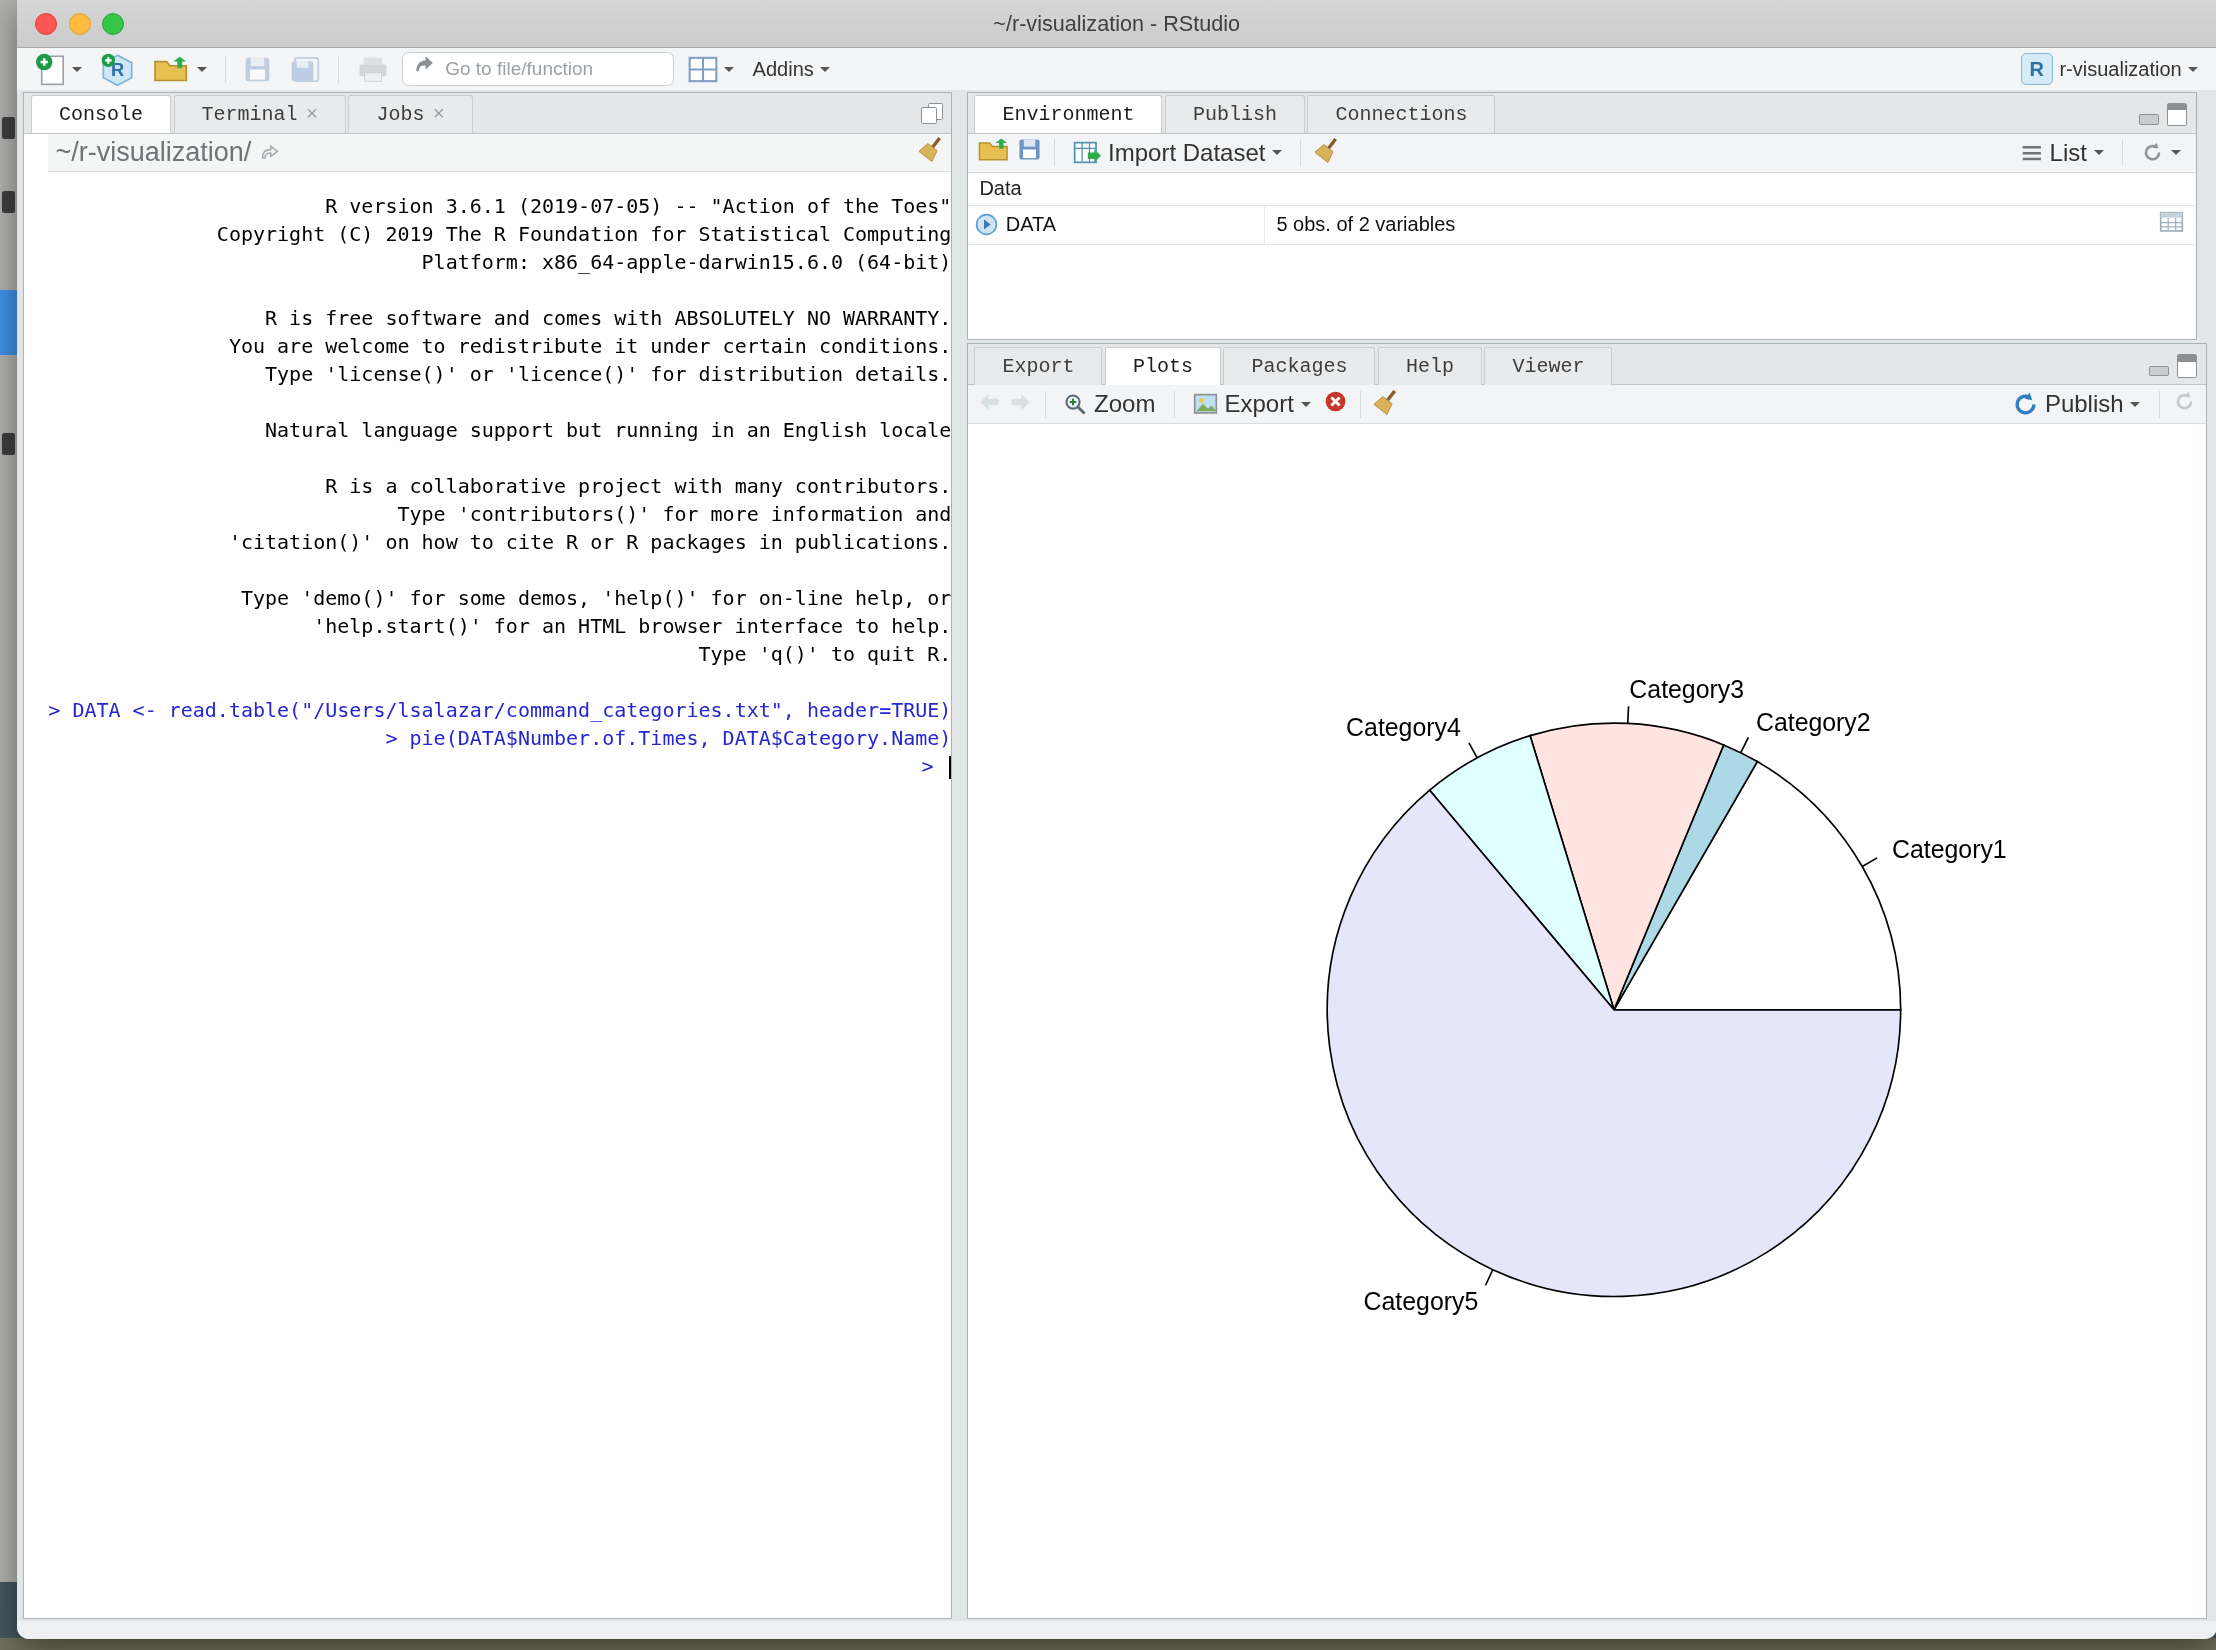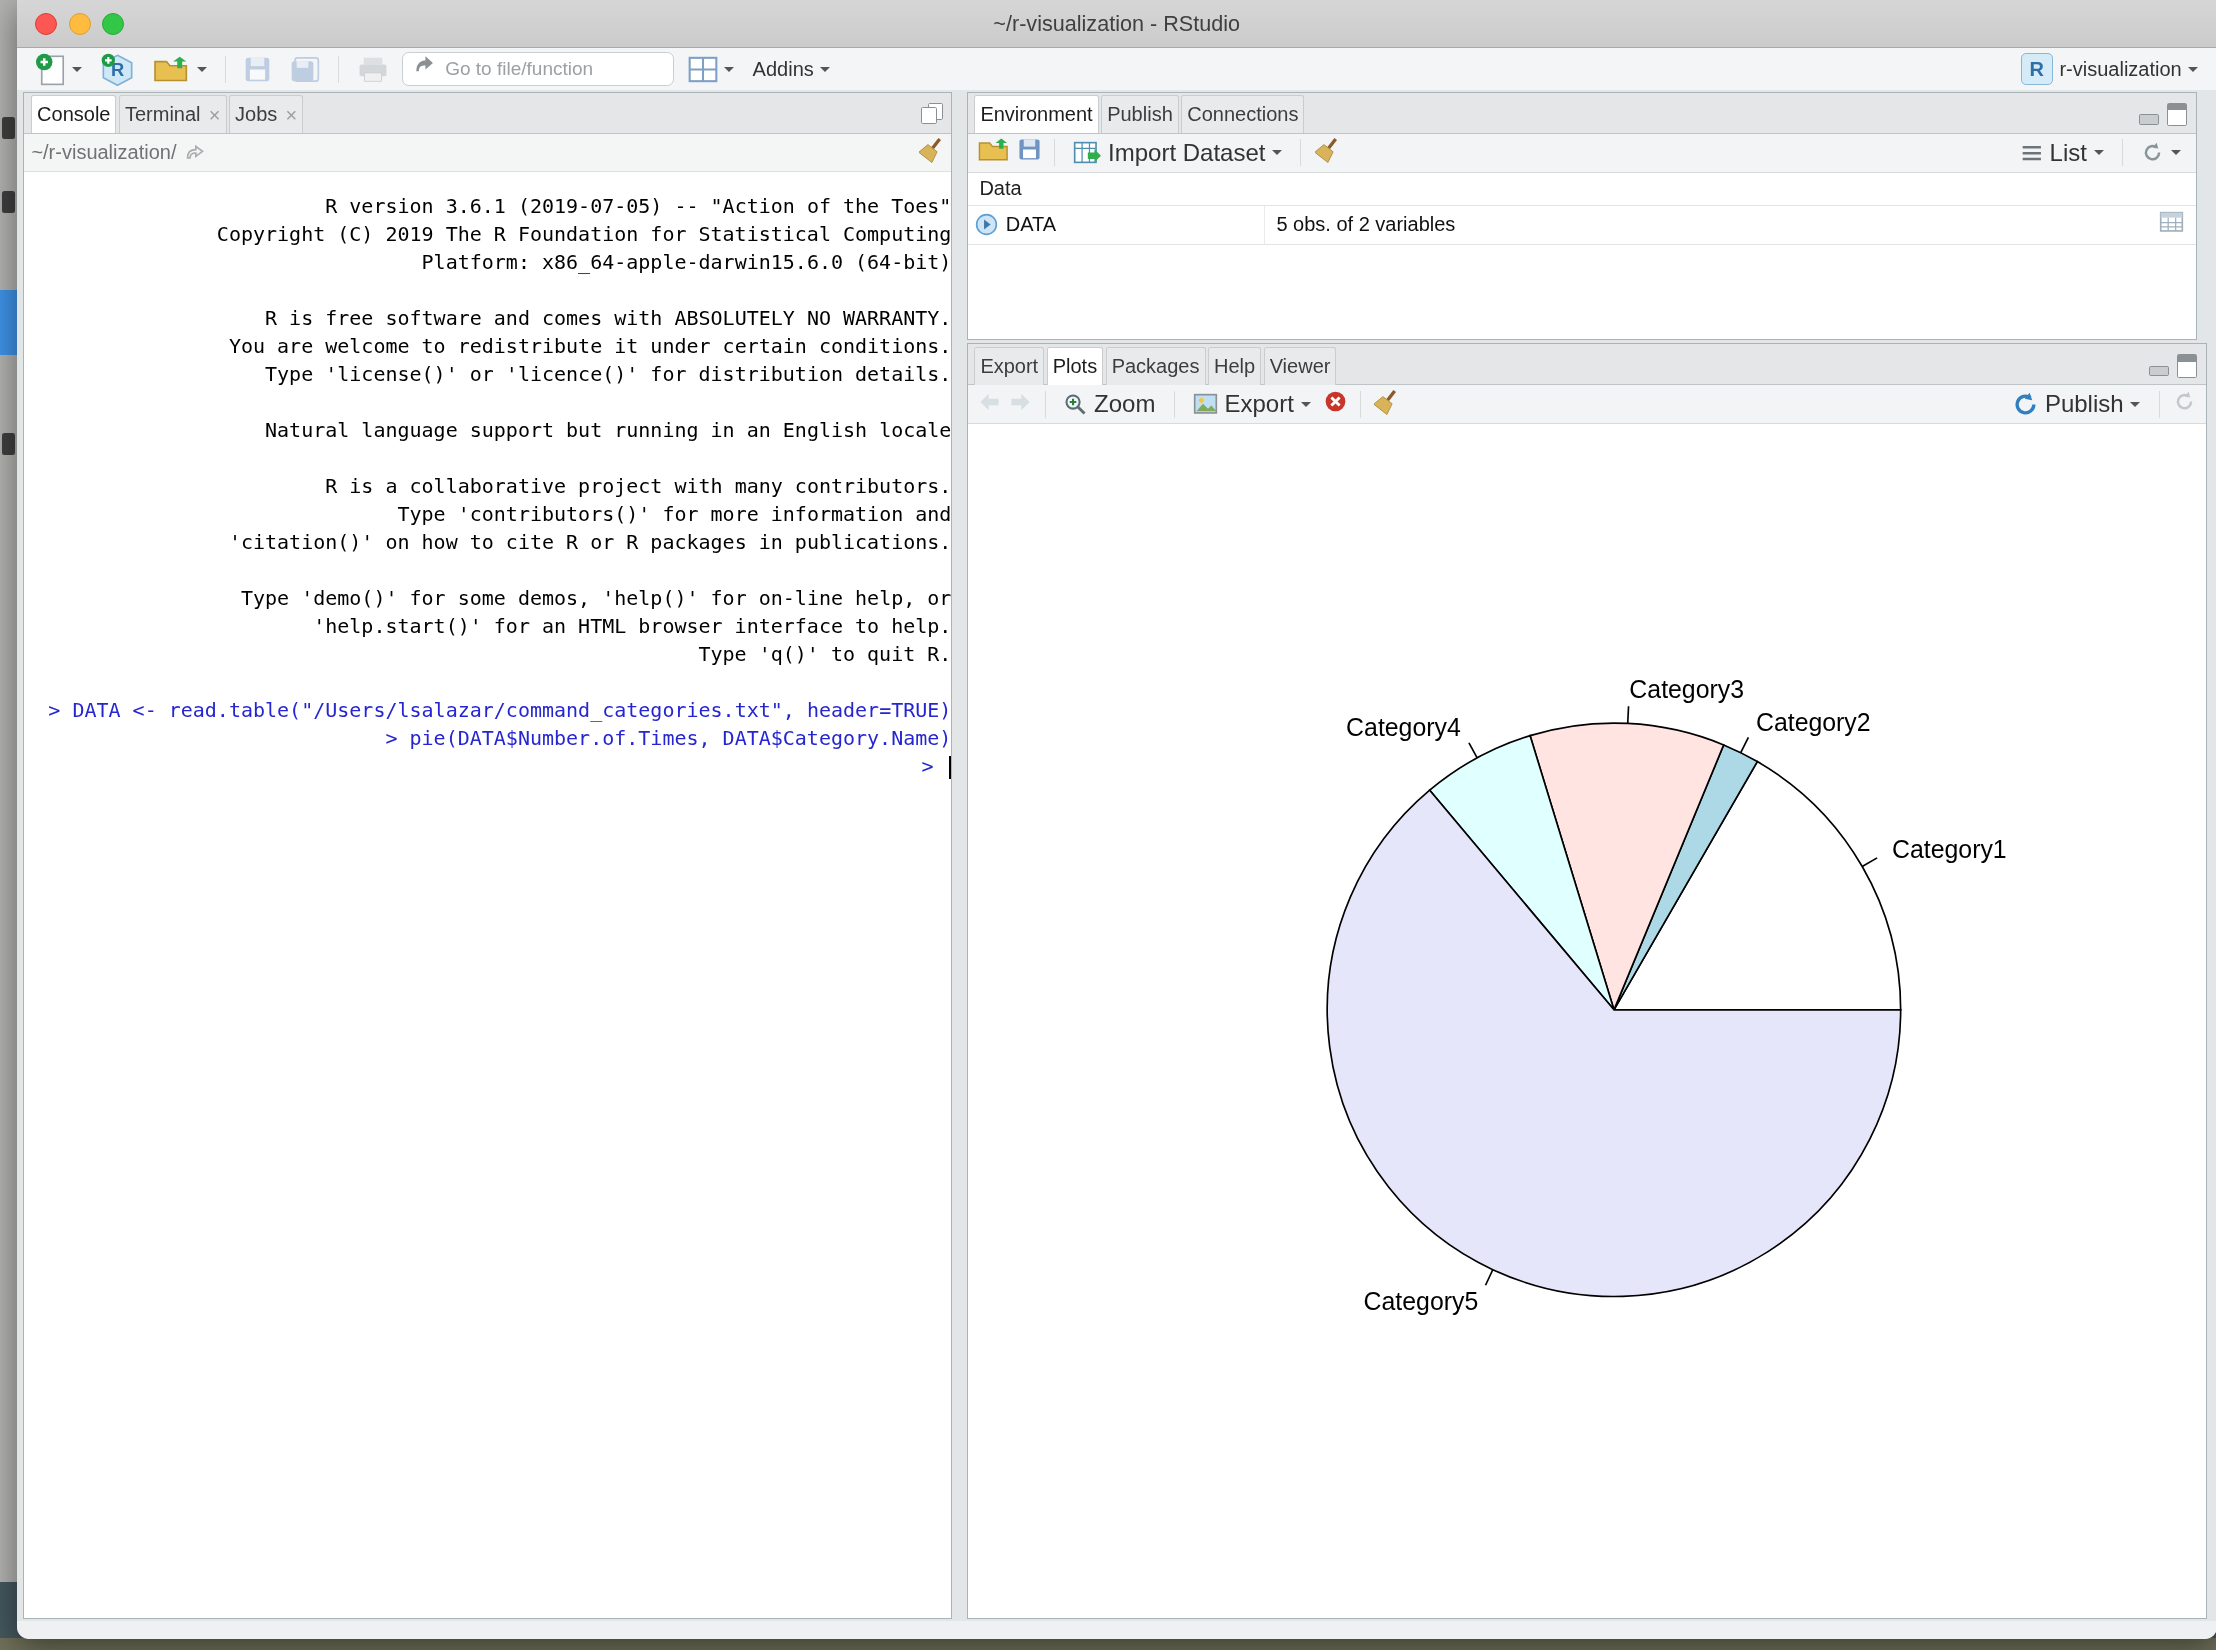--- a/index.html
+++ b/index.html
@@ -46,35 +46,35 @@
   
   .workspace{position:absolute;top:90px;left:0;right:0;bottom:18.3px;background:#e2e6e7;}
   .pane{position:absolute;background:#fff;border:0.8px solid #a9b3b8;}
   .left-pane{left:6.7px;top:1.7px;width:927px;bottom:1.7px;}
   .env-pane{left:950px;top:1.7px;right:20px;height:246px;}
   .plots-pane{left:950px;top:253px;right:10px;bottom:1.7px;}
 
   .tabstrip{height:40px;background:#e4e6e7;border-bottom:0.8px solid #bfc5c7;display:flex;
     padding-left:6.7px;position:relative;}
   .tab{margin-top:2.5px;margin-right:2.5px;border:0.8px solid #c9cdce;border-bottom:none;background:#e9eaeb;
-    border-radius:2.5px 2.5px 0 0;padding:0 5px;height:37px;line-height:37px;font-size:20px;color:#3d3d3d;
-    display:flex;align-items:center;gap:8.3px;}
+    border-radius:2.5px 2.5px 0 0;padding:0 27px;height:37px;line-height:37px;font-size:20px;color:#3d3d3d;
+    display:flex;align-items:center;gap:8.3px;font-family:Liberation Mono, monospace;}
   .tab.active{background:#fff;height:37px;margin-bottom:-0.8px;color:#1c1c1c;}
   .tab-close{color:#9aa0a2;font-size:20px;line-height:1;}
   .pane-winbtns{position:absolute;right:8.3px;top:10px;display:flex;gap:8.3px;align-items:flex-end;}
   .icon-min{width:18.3px;height:8.3px;border:1.7px solid #8a9093;border-radius:1.7px;background:#c9cdcf;margin-bottom:1.7px;}
   .icon-max{width:18.3px;height:21.6px;border:1.7px solid #8a9093;border-radius:1.7px;background:#fff;}
   .icon-max::before{content:"";display:block;height:6.7px;background:#8a9093;}
   .icon-restore{width:21.6px;height:21.6px;position:relative;}
   .icon-restore::before,.icon-restore::after{content:"";position:absolute;border:1.7px solid #8a9093;border-radius:1.7px;background:#fff;}
   .icon-restore::before{width:13.3px;height:15px;right:0;top:0;}
   .icon-restore::after{width:13.3px;height:15px;left:0;bottom:0;}
 
   .subbar{height:37px;display:flex;align-items:center;padding:0 7px;gap:8.3px;
-    background:#f4f5f5;border-bottom:0.8px solid #dddfe0;font-size:20px;color:#6f7376;}
+    background:#f4f5f5;border-bottom:0.8px solid #dddfe0;font-size:27px;color:#6f7376;margin-left:24px;}
   .panetoolbar{height:38px;display:flex;align-items:center;padding:0 10px;gap:8.3px;
     background:#f2f4f5;border-bottom:0.8px solid #d8dbdc;font-size:24px;color:#333;}
 
   
   .console-out{padding:20px 0 0 8.3px;font-family:"DejaVu Sans Mono","Liberation Mono",monospace;
     font-size:20px;line-height:28px;color:#000;white-space:pre;}
   .console-line{height:28px;text-align:right;}
   .console-line.cmd{color:#2525d2;}
   .cursor{display:inline-block;width:2.5px;height:23px;background:#000;vertical-align:middle;margin-left:3.3px;}
 

